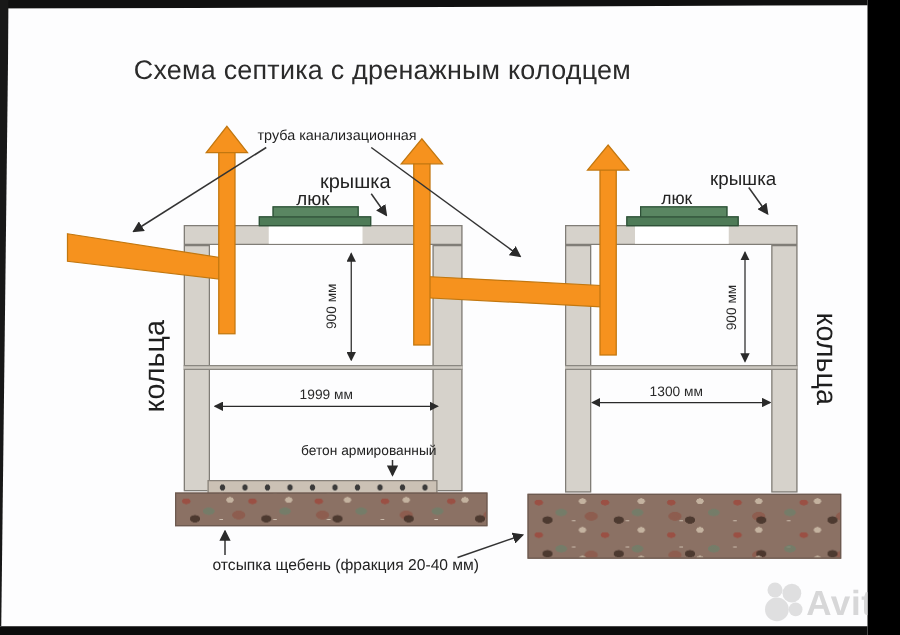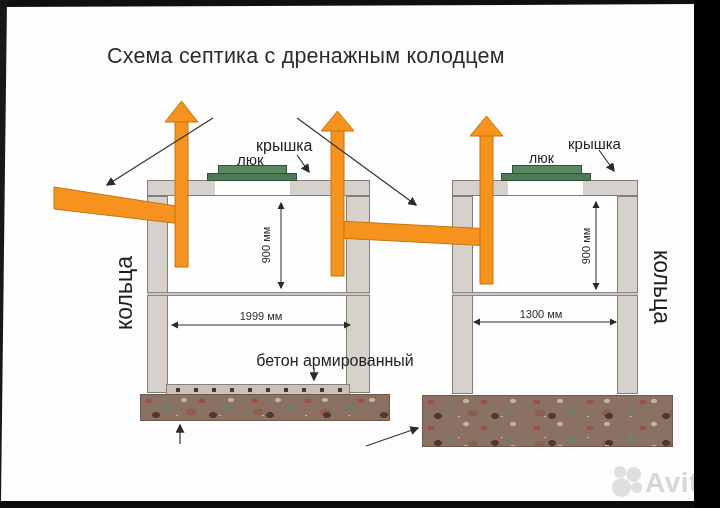--- a/index.html
+++ b/index.html
@@ -106,37 +106,39 @@
     <line class="lead" x1="314" y1="368" x2="314" y2="380" marker-end="url(#ah)"></line>
     <line class="lead" x1="180" y1="444" x2="180" y2="425" marker-end="url(#ah)"></line>
     <line class="lead" x1="366" y1="446" x2="418" y2="428" marker-end="url(#ah)"></line>
 
     <line class="dim" x1="281" y1="203" x2="281" y2="288" marker-start="url(#ah)" marker-end="url(#ah)"></line>
     <line class="dim" x1="172" y1="325" x2="350" y2="325" marker-start="url(#ah)" marker-end="url(#ah)"></line>
     <line class="dim" x1="596" y1="202" x2="596" y2="289" marker-start="url(#ah)" marker-end="url(#ah)"></line>
     <line class="dim" x1="474" y1="322" x2="616" y2="322" marker-start="url(#ah)" marker-end="url(#ah)"></line>
   </svg>
 
+  <div class="lbl small" style="left:206px;top:103px;">труба канализационная</div>
 
   <div class="lbl" style="left:256px;top:137px;font-size:16px;">крышка</div>
   <div class="lbl mid" style="left:237px;top:151px;">люк</div>
 
   <div class="lbl mid" style="left:568px;top:135px;">крышка</div>
   <div class="lbl" style="left:529px;top:150px;font-size:14px;">люк</div>
 
   <div class="lbl rings rotccw" style="left:124px;top:293px;">кольца</div>
   <div class="lbl rings rotcw" style="left:661px;top:287px;">кольца</div>
 
   <div class="lbl dimtxt rotccw" style="left:266px;top:245px;">900 мм</div>
   <div class="lbl dimtxt center" style="left:261px;top:316px;">1999 мм</div>
   <div class="lbl dimtxt rotccw" style="left:586px;top:246px;">900 мм</div>
   <div class="lbl dimtxt center" style="left:541px;top:314px;">1300 мм</div>
 
-  <div class="lbl center" style="left:295px;top:361px;font-size:16px;margin-left:40px;">бетон армированный</div>
+  <div class="lbl center" style="left:295px;top:361px;font-size:11px;">бетон армированный</div>
 
+  <div class="lbl" style="left:170px;top:445px;font-size:12.5px;">отсыпка щебень (фракция 20-40 мм)</div>
 
   <div>
     <div class="wm-c" style="left:614px;top:466px;width:12px;height:12px;"></div>
     <div class="wm-c" style="left:626px;top:467px;width:15px;height:15px;"></div>
     <div class="wm-c" style="left:612px;top:478px;width:19px;height:19px;"></div>
     <div class="wm-c" style="left:631px;top:482px;width:11px;height:11px;"></div>
     <div class="lbl wm wm-text" style="left:645px;top:467px;">Avito</div>
   </div>
 
 </div>

